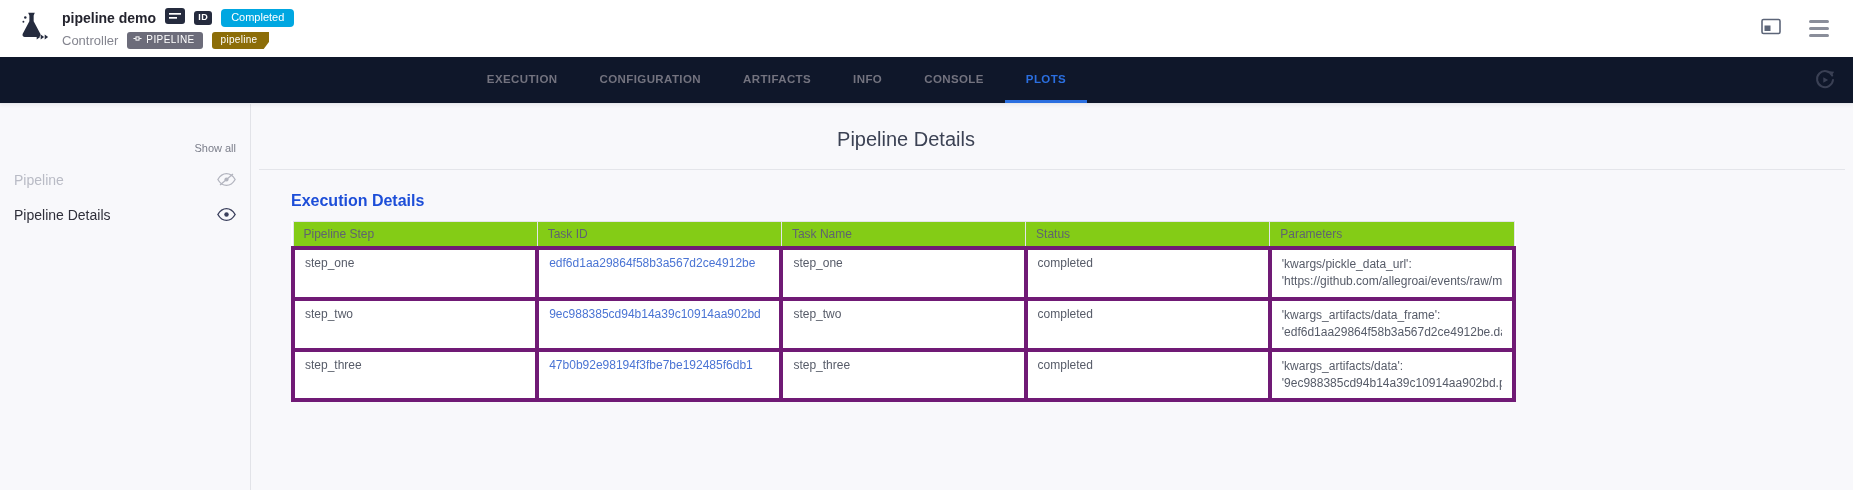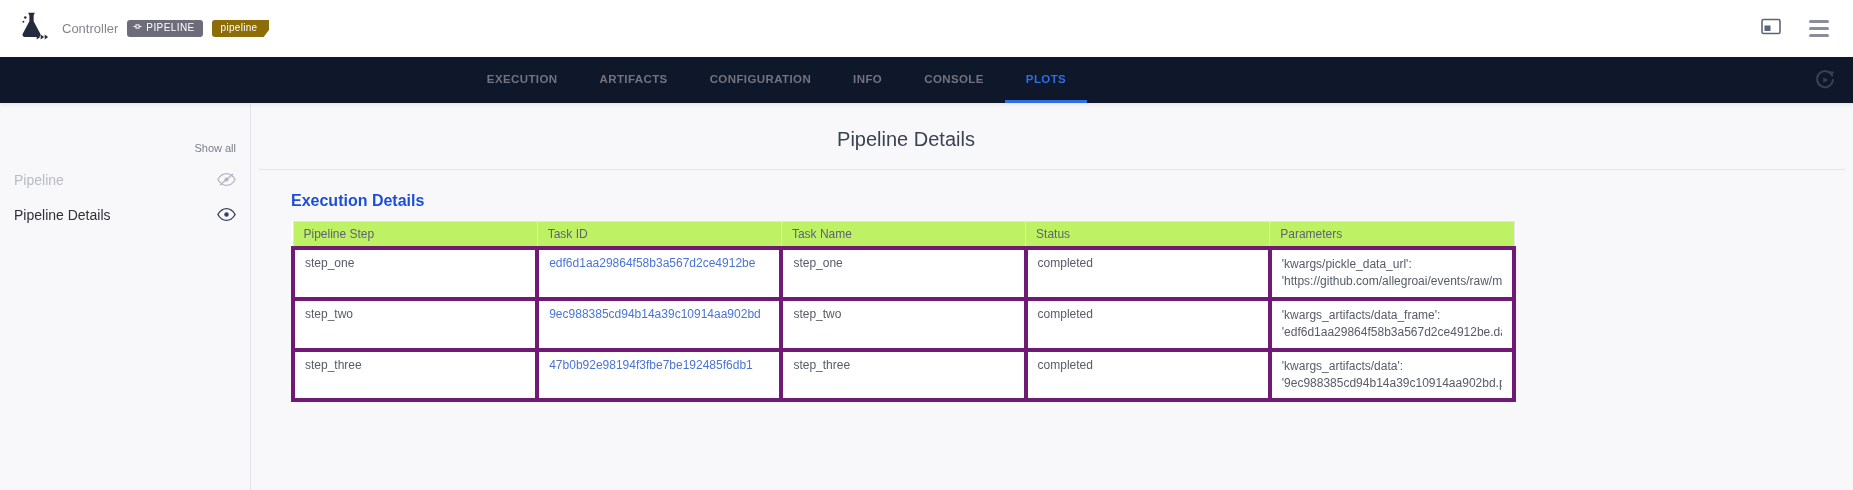--- a/index.html
+++ b/index.html
@@ -87,21 +87,21 @@
   .eye-btn { display:flex; align-items:center; cursor:pointer; }
 
   .main { flex:1; }
   .main-title { margin-top:24px; width:1310px; text-align:center; font-size:20px; color:#3c4254; }
   .divider { height:1px; background:#e4e5ea; margin:18px 8px 0; }
   .section { margin:22px 0 0 40px; width:1225px; }
   .section-title { font-size:16px; font-weight:bold; color:#1d4ed8; }
 
   table.exec { border-collapse:collapse; table-layout:fixed; width:1225px; margin-top:11px; background:#ffffff; }
   table.exec th {
-    background:#bef264; border:1px solid #e3e4e9;
+    background:#84cc16; border:1px solid #e3e4e9;
     font-weight:normal; font-size:12px; color:#5f6370;
     text-align:left; padding:5px 10px; height:25px;
   }
   table.exec td {
     border:4px solid #701a75; font-size:12px; color:#565b68;
     padding:6px 10px; vertical-align:top; height:39px;
     overflow:hidden;
   }
   a.task-link { color:#4a74d4; text-decoration:none; cursor:pointer; }
   .param-line { display:block; white-space:nowrap; overflow:hidden; line-height:1.45; }
@@ -115,20 +115,32 @@
       <svg width="38" height="38" viewBox="0 0 40 40">
         <path d="M17 5 h7 l-1.2 3 v6 l7 13 a2.5 2.5 0 0 1 -2.2 3.6 H13.5 a2.5 2.5 0 0 1 -2.2 -3.6 l7 -13 V8 z" fill="#252b3e"></path>
         <circle cx="14" cy="10" r="1.3" fill="#252b3e"></circle>
         <circle cx="12" cy="14.5" r="1" fill="#252b3e"></circle>
         <path d="M26 28 l3.6 2.6 -3.6 2.6 z" fill="#252b3e"></path>
         <path d="M30.2 28 l3.6 2.6 -3.6 2.6 z" fill="#252b3e"></path>
         <path d="M34.4 28 l3.6 2.6 -3.6 2.6 z" fill="#252b3e"></path>
       </svg>
     </span>
     <div class="title-lines">
+      <div class="line1">
+        <span class="app-title">pipeline demo</span>
+        <span>
+          <svg width="20" height="16" viewBox="0 0 20 16">
+            <rect width="20" height="16" rx="3" fill="#252b3e"></rect>
+            <rect x="4" y="5" width="12" height="1.7" fill="#ffffff"></rect>
+            <rect x="4" y="9" width="8" height="1.7" fill="#ffffff"></rect>
+          </svg>
+        </span>
+        <span class="badge-id">ID</span>
+        <span class="badge-status">Completed</span>
+      </div>
       <div class="line2">
         <span class="subtitle">Controller</span>
         <span class="tag-system">
           <span>
             <svg width="9" height="9" viewBox="0 0 10 10">
               <path d="M0.5 5 h2.5 M7 5 h2.5" stroke="#ffffff" stroke-width="1.2"></path>
               <rect x="3.3" y="3.2" width="3.4" height="3.6" fill="none" stroke="#ffffff" stroke-width="1.1"></rect>
             </svg>
           </span>
           <span>PIPELINE</span>
@@ -147,22 +159,22 @@
     <span class="hamburger">
       <span></span>
         <span></span>
         <span></span>
     </span>
   </div>
 </div>
 
 <div class="tabbar">
   <div class="tab">EXECUTION</div>
+  <div class="tab">CONFIGURATION</div>
   <div class="tab">ARTIFACTS</div>
-  <div class="tab">CONFIGURATION</div>
   <div class="tab">INFO</div>
   <div class="tab">CONSOLE</div>
   <div class="tab active">PLOTS</div>
   <span class="refresh-btn">
     <svg width="24" height="24" viewBox="0 0 24 24">
       <path d="M19.2 7.5 A8 8 0 1 0 20 12" fill="none" stroke="#3a4054" stroke-width="2" stroke-linecap="round"></path>
       <path d="M16.2 3.2 l5 .6 -2.9 4.1 z" fill="#3a4054"></path>
       <path d="M10.3 9.2 l4.8 2.8 -4.8 2.8 z" fill="#3a4054"></path>
     </svg>
   </span>

